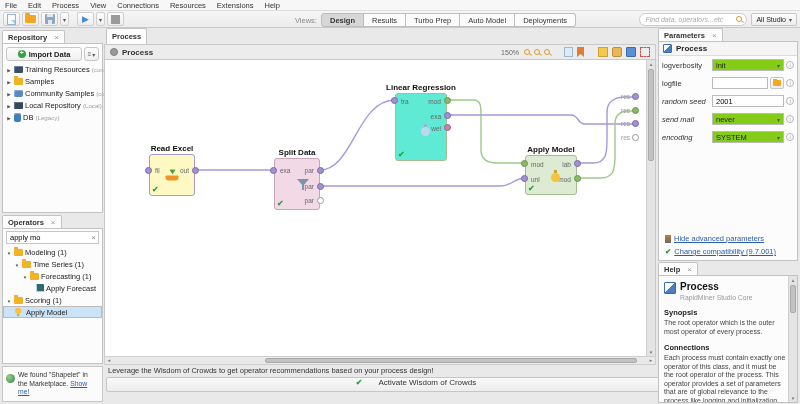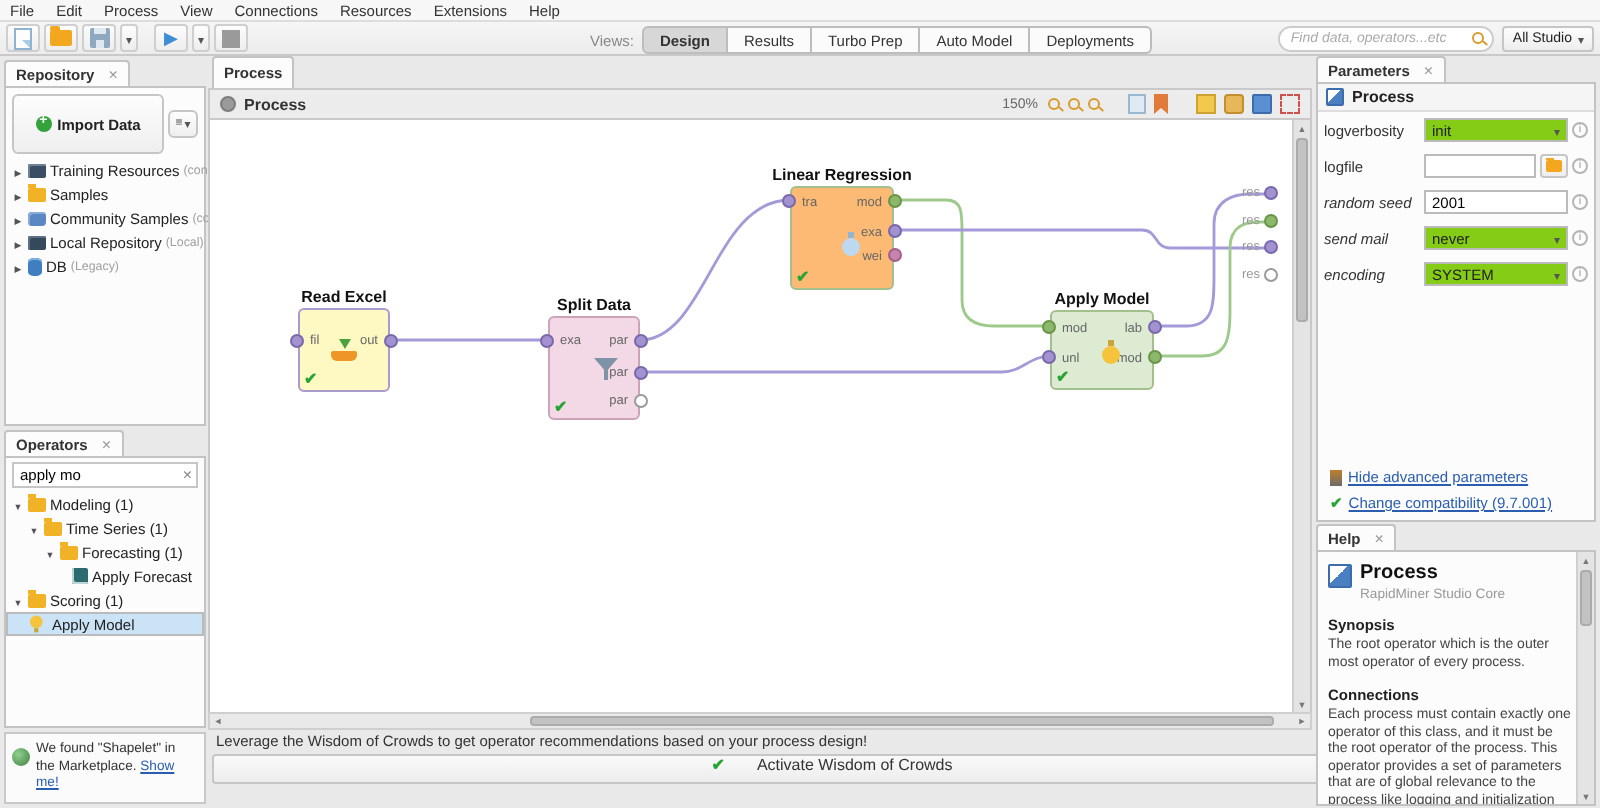--- a/index.html
+++ b/index.html
@@ -41,21 +41,21 @@
   .scope-btn{height:13px;border:1px solid #c6c6c6;border-radius:2px;background:linear-gradient(#fdfdfd,#ededed);display:flex;align-items:center;gap:3px;padding:0 4px;font-size:7px}
 
   
   .ptab{position:absolute;height:13px;background:#fcfcfc;border:1px solid #c3c3c3;border-bottom:none;border-radius:2px 2px 0 0;display:inline-flex;align-items:center;padding:0 5px;font-size:7.5px;font-weight:bold;color:#333;z-index:2}
   .ptab .x{margin-left:7px;color:#999;font-weight:normal}
   .i-x::before{content:"×";font-size:8px}
   .pbody{position:absolute;background:#fcfcfc;border:1px solid #c3c3c3}
 
   
   .imp-row{display:flex;align-items:center;gap:2px;padding:3px 3px 2px 3px}
-  .imp-btn{flex:1;height:30px;border:1px solid #c6c6c6;border-radius:3px;background:linear-gradient(#fdfdfd,#efefef);display:flex;align-items:center;justify-content:center;gap:3px;font-size:7.5px;font-weight:bold}
+  .imp-btn{flex:1;height:14px;border:1px solid #c6c6c6;border-radius:3px;background:linear-gradient(#fdfdfd,#efefef);display:flex;align-items:center;justify-content:center;gap:3px;font-size:7.5px;font-weight:bold}
   .plus-circ{width:8px;height:8px;border-radius:50%;background:#35a33b;color:#fff;position:relative}
   .plus-circ::before{content:"+";position:absolute;left:2px;top:-1px;font-size:7px;font-weight:bold}
   .mini-btn{width:15px;height:14px;border:1px solid #c6c6c6;border-radius:3px;background:linear-gradient(#fdfdfd,#efefef);display:flex;align-items:center;justify-content:center;gap:1px;font-size:6px;color:#555}
   .i-menu::before{content:"≡"}
   .trow{display:flex;align-items:center;height:12px;padding-left:3px;font-size:7.5px;color:#222;gap:2px;white-space:nowrap}
   .trow .suffix{font-size:6.2px;color:#a0a0a0}
   .arr{width:6px;text-align:center;color:#555;flex:none}
   .arr-r::before{content:"▶";font-size:4.5px}
   .arr-d::before{content:"▼";font-size:4.5px}
   .trow.sel{background:#cbe3f6}
@@ -355,21 +355,21 @@
       <span class="port pr purple" style="top:8px"></span>
       <span class="plabel" style="right:5px;top:8px">par</span>
       <span class="port pr purple" style="top:24px"></span>
       <span class="plabel" style="right:5px;top:24px">par</span>
       <span class="port pr empty" style="top:38px"></span>
       <span class="plabel" style="right:5px;top:38px">par</span>
       <span class="nicon" style="top:40%"><span class="funnel"></span></span>
       <span class="ncheck"></span>
     </div>
 
-    <div class="node" style="left:290px;top:33px;width:52px;height:52px;background:#fdba74;border-color:#a3bf8e">
+    <div class="node" style="left:290px;top:33px;width:52px;height:68px;background:#5eead4;border-color:#a3bf8e">
       <div class="nlabel">Linear Regression</div>
       <span class="port pl purple" style="top:3px"></span>
       <span class="plabel" style="left:5px;top:4px">tra</span>
       <span class="port pr green" style="top:3px"></span>
       <span class="plabel" style="right:5px;top:4px">mod</span>
       <span class="port pr purple" style="top:18px"></span>
       <span class="plabel" style="right:5px;top:19px">exa</span>
       <span class="port pr pink" style="top:30px"></span>
       <span class="plabel" style="right:5px;top:31px">wei</span>
       <span class="nicon"><span class="bulb blue"></span></span>

